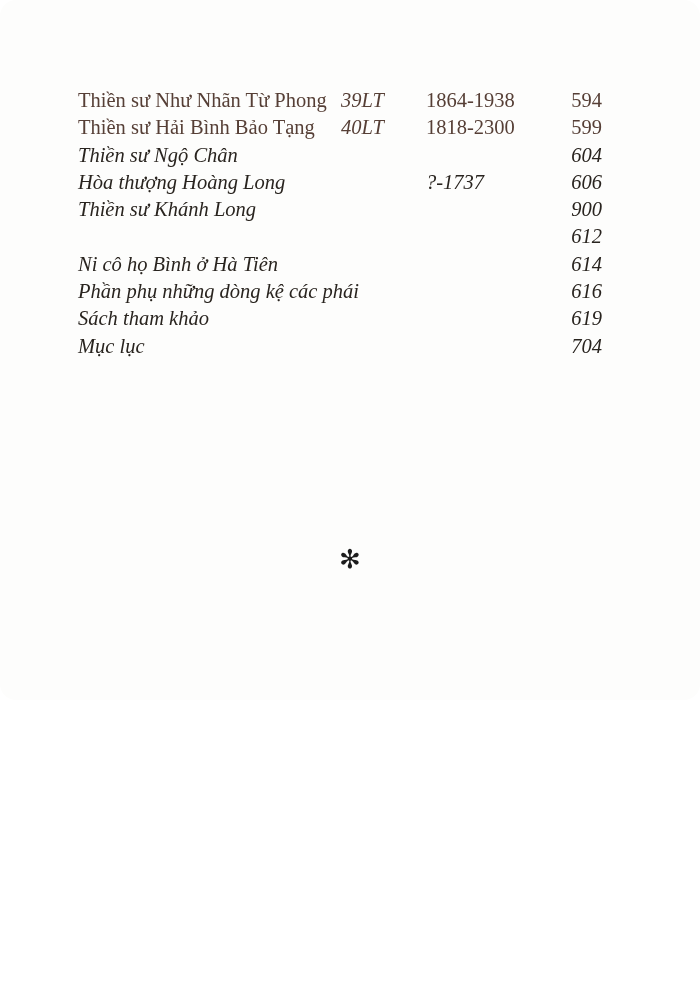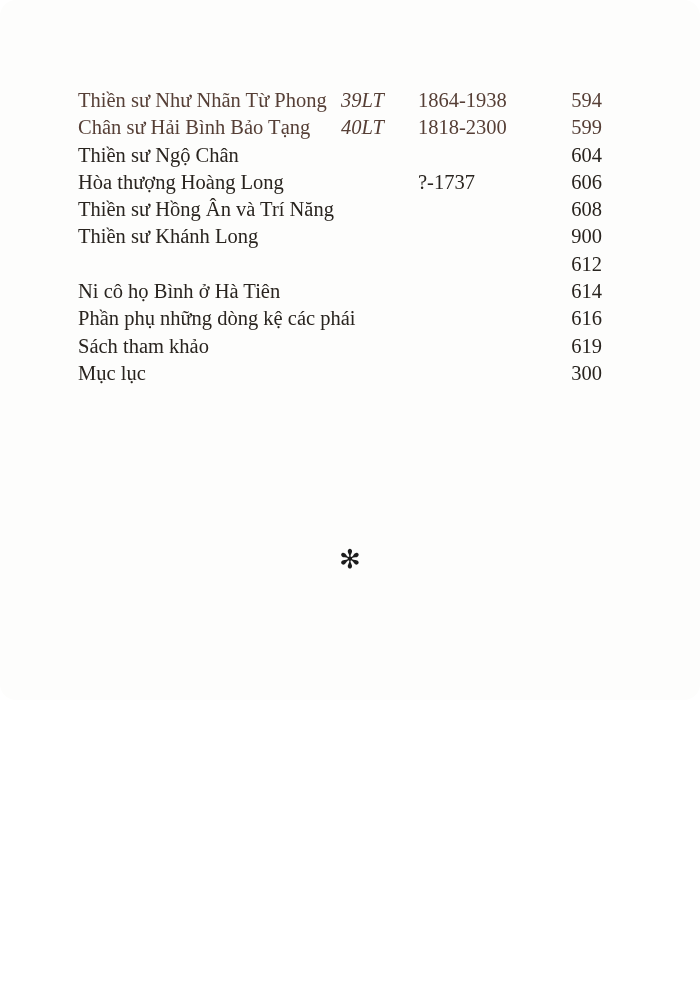--- a/index.html
+++ b/index.html
@@ -26,24 +26,24 @@
   }
   .toc-row {
     position: relative;
     height: 27.3px;
     line-height: 27.3px;
     font-size: 20.5px;
     white-space: nowrap;
   }
   .toc-row .name   { position: absolute; left: 0; }
   .toc-row .tag    { position: absolute; left: 263px; font-style: italic; }
-  .toc-row .dates  { position: absolute; left: 340px; }
+  .toc-row .dates  { position: absolute; left: 348px; }
   .toc-row .pgnum  { position: absolute; right: 0; }
   .tone-brown { color: var(--brown-text, #563f36); }
-  .tone-black { color: var(--black-text, #29241f); }
+  .tone-black { color: var(--black-text, #29241f); font-style: italic; }
 
   
   .divider {
     position: absolute;
     top: 546px;
     left: 0;
     width: 700px;
     text-align: center;
     font-size: 26px;
     line-height: 26px;
@@ -106,37 +106,33 @@
 <div class="page">
 
   <div class="toc" id="toc">
       <div class="toc-row tone-brown">
         <span class="name">Thiền sư Như Nhãn Từ Phong</span>
         <span class="tag">39LT</span>
         <span class="dates">1864-1938</span>
         <span class="pgnum">594</span>
       </div>
       <div class="toc-row tone-brown">
-        <span class="name">Chân sư Hải Bình Bảo Tạng</span>
+        <span class="name">Thiền sư Hải Bình Bảo Tạng</span>
         <span class="tag">40LT</span>
         <span class="dates">1818-2300</span>
         <span class="pgnum">599</span>
       </div>
       <div class="toc-row tone-black">
         <span class="name">Thiền sư Ngộ Chân</span>
         <span class="pgnum">604</span>
       </div>
       <div class="toc-row tone-black">
         <span class="name">Hòa thượng Hoàng Long</span>
         <span class="dates">?-1737</span>
         <span class="pgnum">606</span>
-      </div>
-      <div class="toc-row tone-black">
-        <span class="name">Thiền sư Hồng Ân và Trí Năng</span>
-        <span class="pgnum">608</span>
       </div>
       <div class="toc-row tone-black">
         <span class="name">Thiền sư Khánh Long</span>
         <span class="pgnum">900</span>
       </div>
       <div class="toc-row tone-black">
         <span class="pgnum">612</span>
       </div>
       <div class="toc-row tone-black">
         <span class="name">Ni cô họ Bình ở Hà Tiên</span>
@@ -145,21 +141,21 @@
       <div class="toc-row tone-black">
         <span class="name">Phần phụ những dòng kệ các phái</span>
         <span class="pgnum">616</span>
       </div>
       <div class="toc-row tone-black">
         <span class="name">Sách tham khảo</span>
         <span class="pgnum">619</span>
       </div>
       <div class="toc-row tone-black">
         <span class="name">Mục lục</span>
-        <span class="pgnum">300</span>
+        <span class="pgnum">704</span>
       </div>
     </div>
 
   <div class="divider">
     <span>✻</span>
   </div>
 
   <div>
     <div class="wm-logo">davibooks</div>
     <div class="wm-tagline">Khát vọng tri thức</div>

